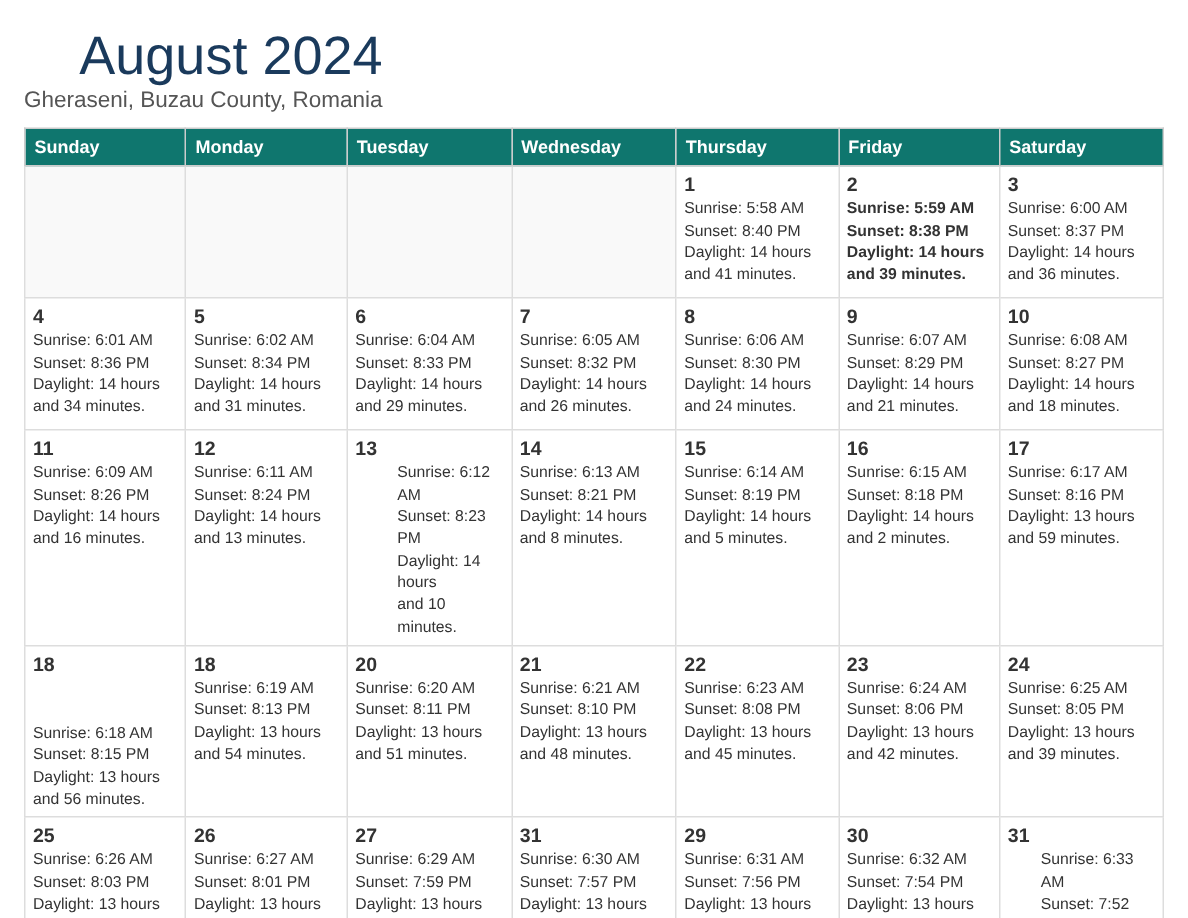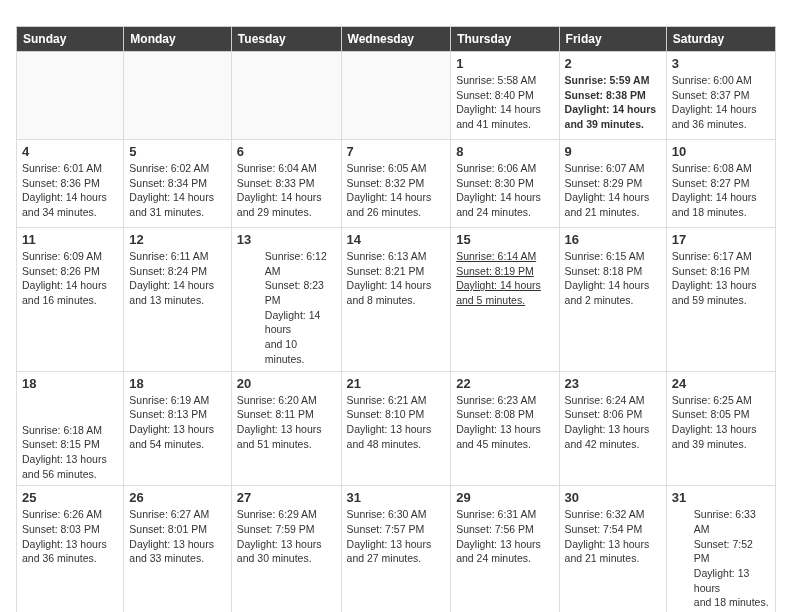--- a/index.html
+++ b/index.html
@@ -38,21 +38,21 @@
     .title-location {
       font-size: 15px;
       color: #555;
     }
     .calendar {
       width: 100%;
       border-collapse: collapse;
       font-size: 11px;
     }
     .calendar th {
-      background: #404040;
+      background: #0f766e;
       color: #fff;
       text-align: left;
       padding: 5px 6px;
       font-size: 12px;
       font-weight: bold;
       border: 1px solid #ccc;
     }
     .calendar td {
       border: 1px solid #ddd;
       vertical-align: top;
@@ -76,20 +76,24 @@
       line-height: 1.4;
     }
     tr.week-row td {
       height: 88px;
     }
   </style>
 </head>
 <body>
 
 <div class="header-area">
+  <div class="title-area">
+    <div class="title-month">August 2024</div>
+    <div class="title-location">Gheraseni, Buzau County, Romania</div>
+  </div>
 </div>
 
 <table class="calendar">
   <thead>
     <tr>
       <th>Sunday</th>
       <th>Monday</th>
       <th>Tuesday</th>
       <th>Wednesday</th>
       <th>Thursday</th>
@@ -200,21 +204,21 @@
         </td>
         <td>
           <div class="day-number">14</div>
           <div class="day-info" style="white-space: pre-line;">Sunrise: 6:13 AM
 Sunset: 8:21 PM
 Daylight: 14 hours
 and 8 minutes.</div>
         </td>
         <td>
           <div class="day-number">15</div>
-          <div class="day-info" style="white-space: pre-line; text-decoration: underline;">Sunrise: 6:14 AM
+          <div class="day-info" style="white-space: pre-line;">Sunrise: 6:14 AM
 Sunset: 8:19 PM
 Daylight: 14 hours
 and 5 minutes.</div>
         </td>
         <td>
           <div class="day-number">16</div>
           <div class="day-info" style="white-space: pre-line;">Sunrise: 6:15 AM
 Sunset: 8:18 PM
 Daylight: 14 hours
 and 2 minutes.</div>

